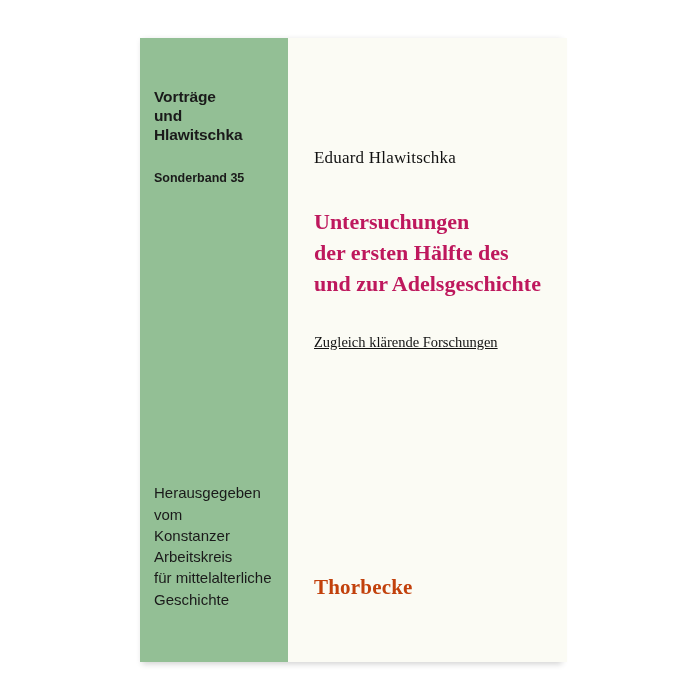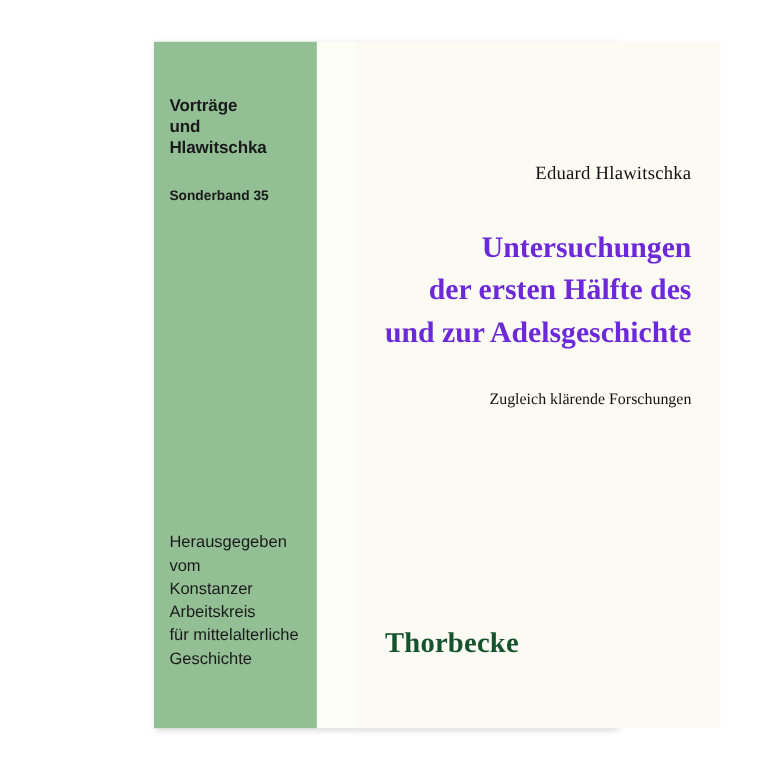--- a/index.html
+++ b/index.html
@@ -21,21 +21,20 @@
   }
   .book {
     position: absolute;
     left: 140px;
     top: 38px;
     width: 420px;
     height: 624px;
     background: #fdfdf7;
     box-shadow: 2px 2px 6px rgba(0,0,0,0.18);
     display: flex;
-    gap: 36px;
   }
   .spine {
     width: 148px;
     height: 100%;
     background: #93bf95;
     position: relative;
     flex: 0 0 148px;
   }
   .spine-top {
     position: absolute;
@@ -67,50 +66,50 @@
     color: #1a1a1a;
     font-family: "Liberation Sans", sans-serif;
     font-size: 15px;
     line-height: 1.42;
   }
   .front {
     flex: 1 1 auto;
     position: relative;
     background: #fbfbf4;
     padding: 0 26px;
-    text-align: right;
   }
   .author {
     margin-top: 110px;
     font-size: 17px;
     color: #111;
     letter-spacing: 0.2px;
   }
   .title {
     margin-top: 38px;
-    font-size: 27px;
+    font-size: 22px;
     font-weight: bold;
     line-height: 1.42;
-    color: #6d28d9;
+    color: #be185d;
   }
   .title .tline { display: block; white-space: nowrap; }
   .subtitle {
     margin-top: 32px;
     font-size: 14.5px;
     line-height: 1.5;
     color: #111;
+    text-decoration: underline;
   }
   .subtitle .sline { display: block; }
   .publisher {
     position: absolute;
     left: 26px;
     bottom: 62px;
-    font-size: 26px;
+    font-size: 21px;
     font-weight: bold;
-    color: #14532d;
+    color: #c2410c;
     letter-spacing: 0.2px;
   }
 </style>
 </head>
 <body>
 
 <div class="page">
   <div class="book">
 
     <div class="spine">

